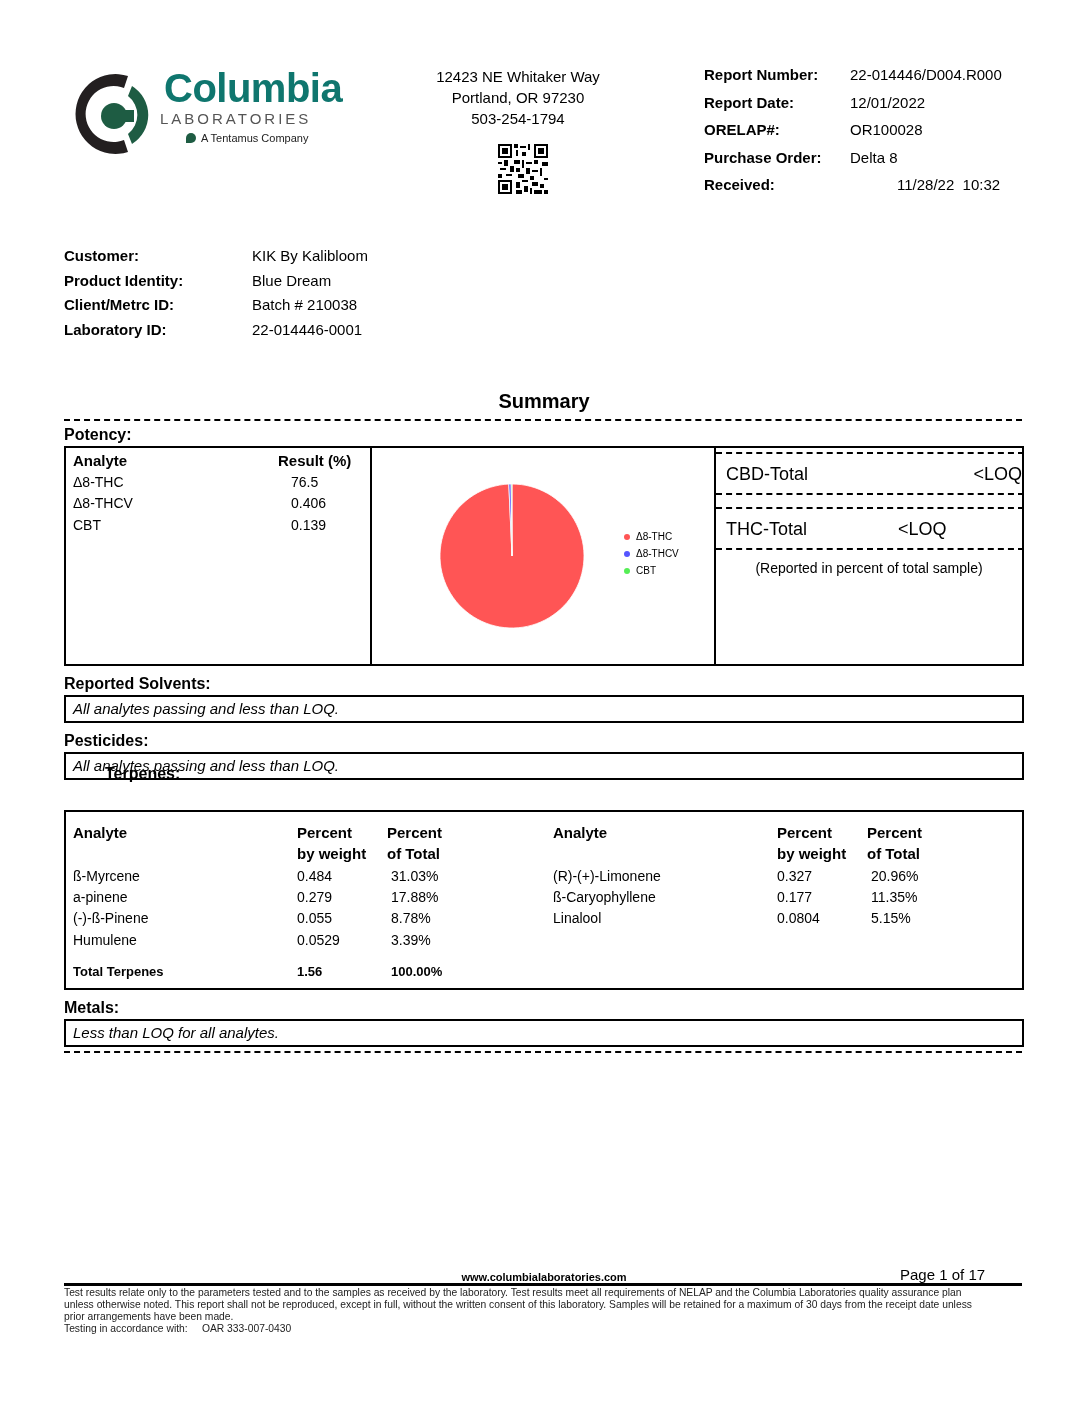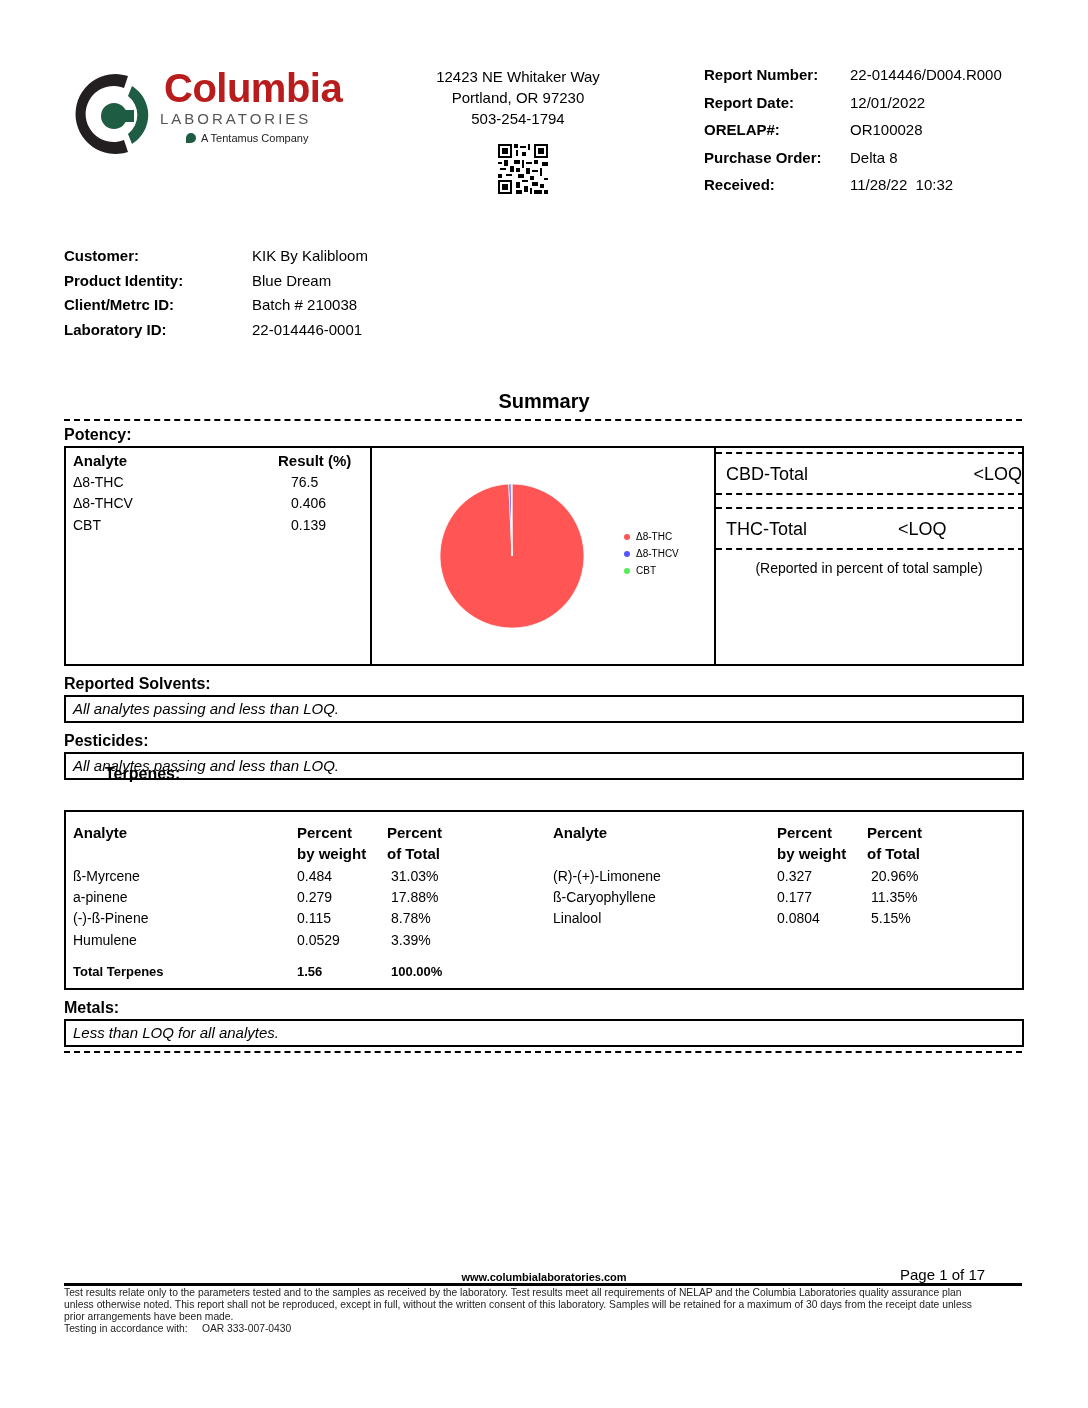--- a/index.html
+++ b/index.html
@@ -1,19 +1,19 @@
 <!DOCTYPE html>
 <html><head>
 <meta charset="utf-8">
 <style>
   html, body { margin: 0; padding: 0; background: #ffffff; }
   body { width: 1088px; height: 1408px; position: relative; font-family: "Liberation Sans", sans-serif; color: #000; overflow: hidden; }
   .abs { position: absolute; }
   .logo { left: 66px; top: 64px; width: 290px; height: 100px; }
-  .logo-word { position: absolute; left: 98px; top: 2px; font-size: 40px; font-weight: bold; color: #b91c1c; letter-spacing: -0.5px; }
+  .logo-word { position: absolute; left: 98px; top: 2px; font-size: 40px; font-weight: bold; color: #0f766e; letter-spacing: -0.5px; }
   .logo-sub { position: absolute; left: 94px; top: 46px; font-size: 15px; letter-spacing: 3px; color: #555; }
   .logo-tag { position: absolute; left: 120px; top: 68px; font-size: 11px; color: #222; }
   .logo-tag .leaf { display: inline-block; width: 10px; height: 10px; border-radius: 50% 50% 50% 0; background: #1e5c43; margin-right: 5px; vertical-align: -1px; }
   .address { left: 420px; top: 66px; width: 196px; text-align: center; font-size: 15px; line-height: 21px; }
   .qr { left: 498px; top: 144px; width: 50px; height: 50px; }
   .report-info { left: 704px; top: 66px; font-size: 15px; }
   .report-info .row { height: 27.5px; display: flex; }
   .report-info .lbl { width: 146px; font-weight: bold; }
   .cust { left: 64px; top: 247px; font-size: 15px; }
   .cust .row { height: 24.5px; display: flex; }
@@ -136,21 +136,21 @@
   <div class="row">
       <span class="lbl">ORELAP#:</span>
       <span>OR100028</span>
     </div>
   <div class="row">
       <span class="lbl">Purchase Order:</span>
       <span>Delta 8</span>
     </div>
   <div class="row">
       <span class="lbl">Received:</span>
-      <span style="white-space:pre;">11/28/22  10:32</span>
+      <span style="white-space:pre;margin-left:47px;">11/28/22  10:32</span>
     </div>
 </div>
 
 <div class="abs cust">
   <div class="row">
       <span class="lbl">Customer:</span>
       <span>KIK By Kalibloom</span>
     </div>
   <div class="row">
       <span class="lbl">Product Identity:</span>
@@ -252,21 +252,21 @@
         <span class="w">0.484</span>
         <span class="t">31.03%</span>
       </div>
     <div class="row">
         <span class="an">a-pinene</span>
         <span class="w">0.279</span>
         <span class="t">17.88%</span>
       </div>
     <div class="row">
         <span class="an">(-)-ß-Pinene</span>
-        <span class="w">0.115</span>
+        <span class="w">0.055</span>
         <span class="t">8.78%</span>
       </div>
     <div class="row">
         <span class="an">Humulene</span>
         <span class="w">0.0529</span>
         <span class="t">3.39%</span>
       </div>
     <div class="row totalrow">
         <span class="an">Total Terpenes</span>
         <span class="w">1.56</span>

